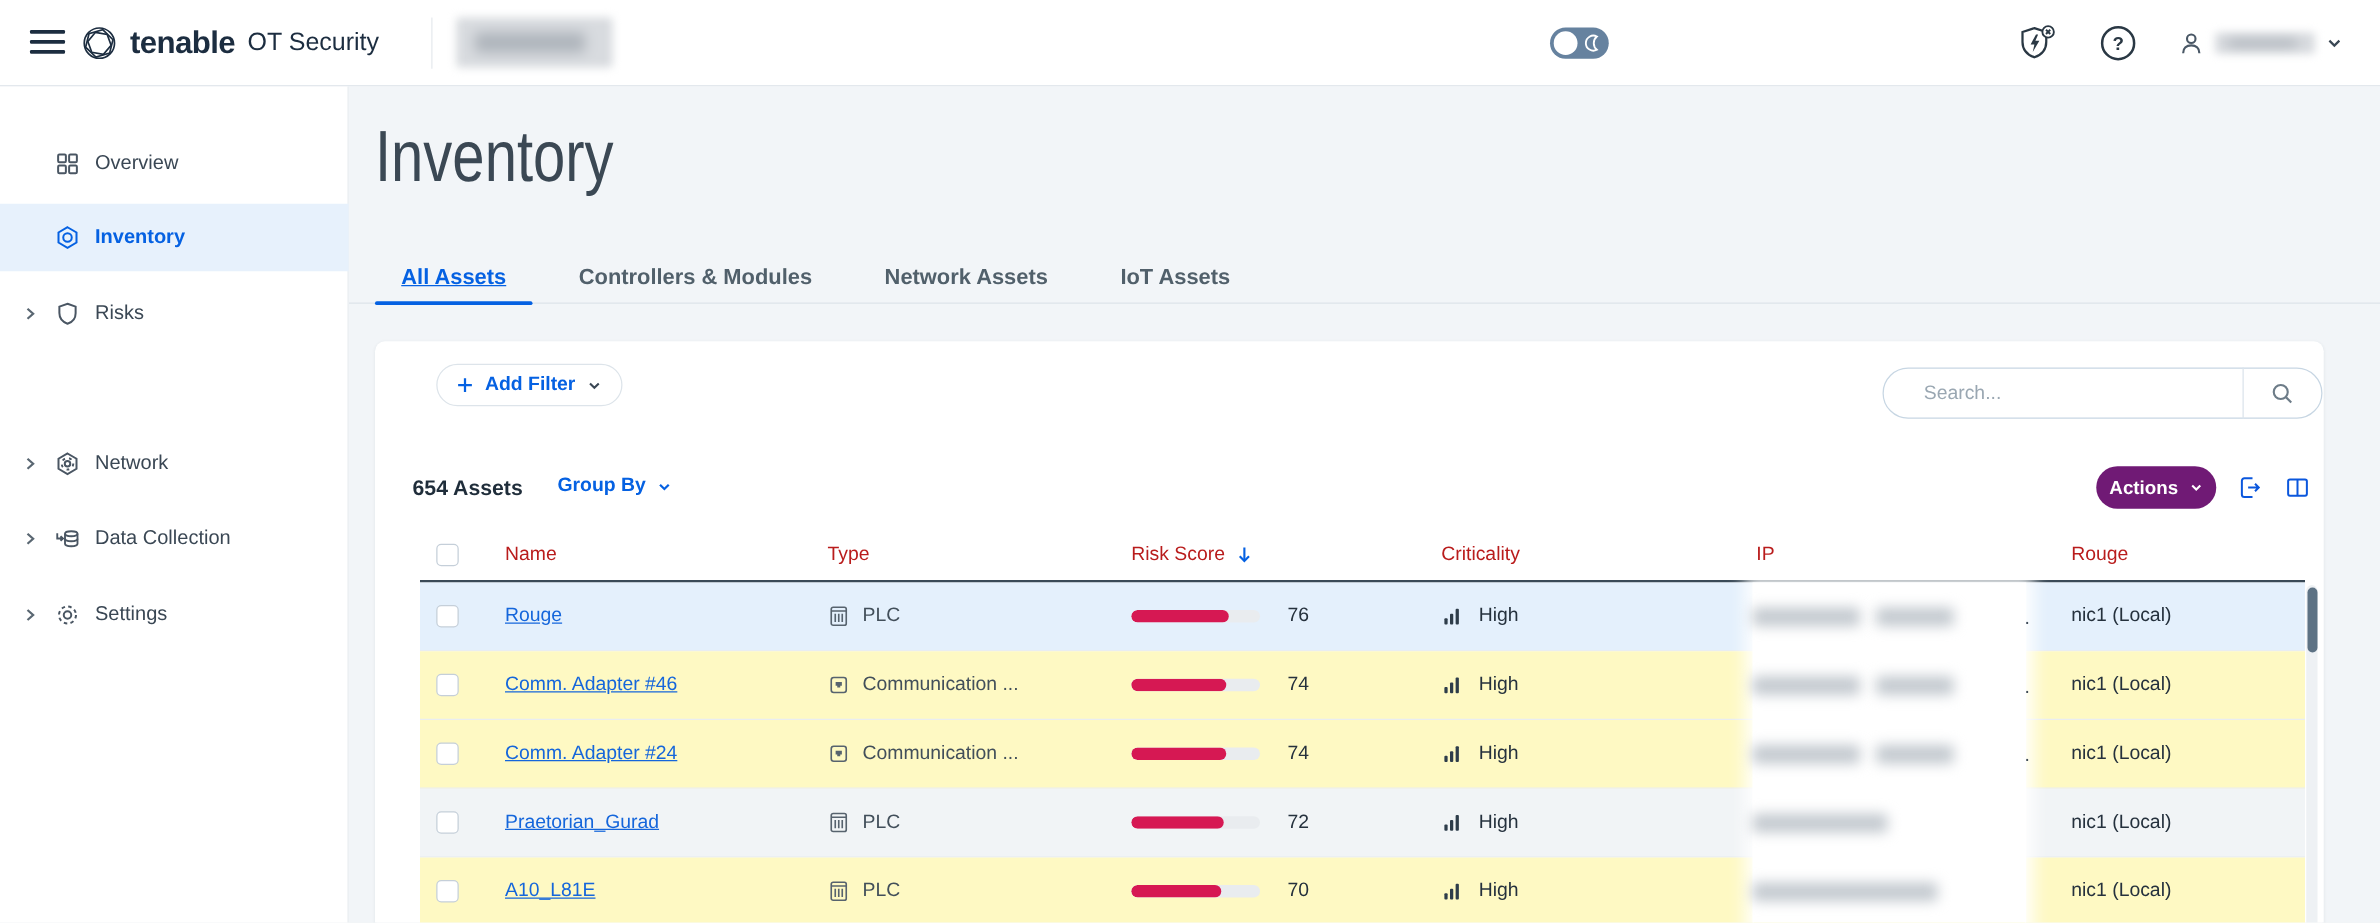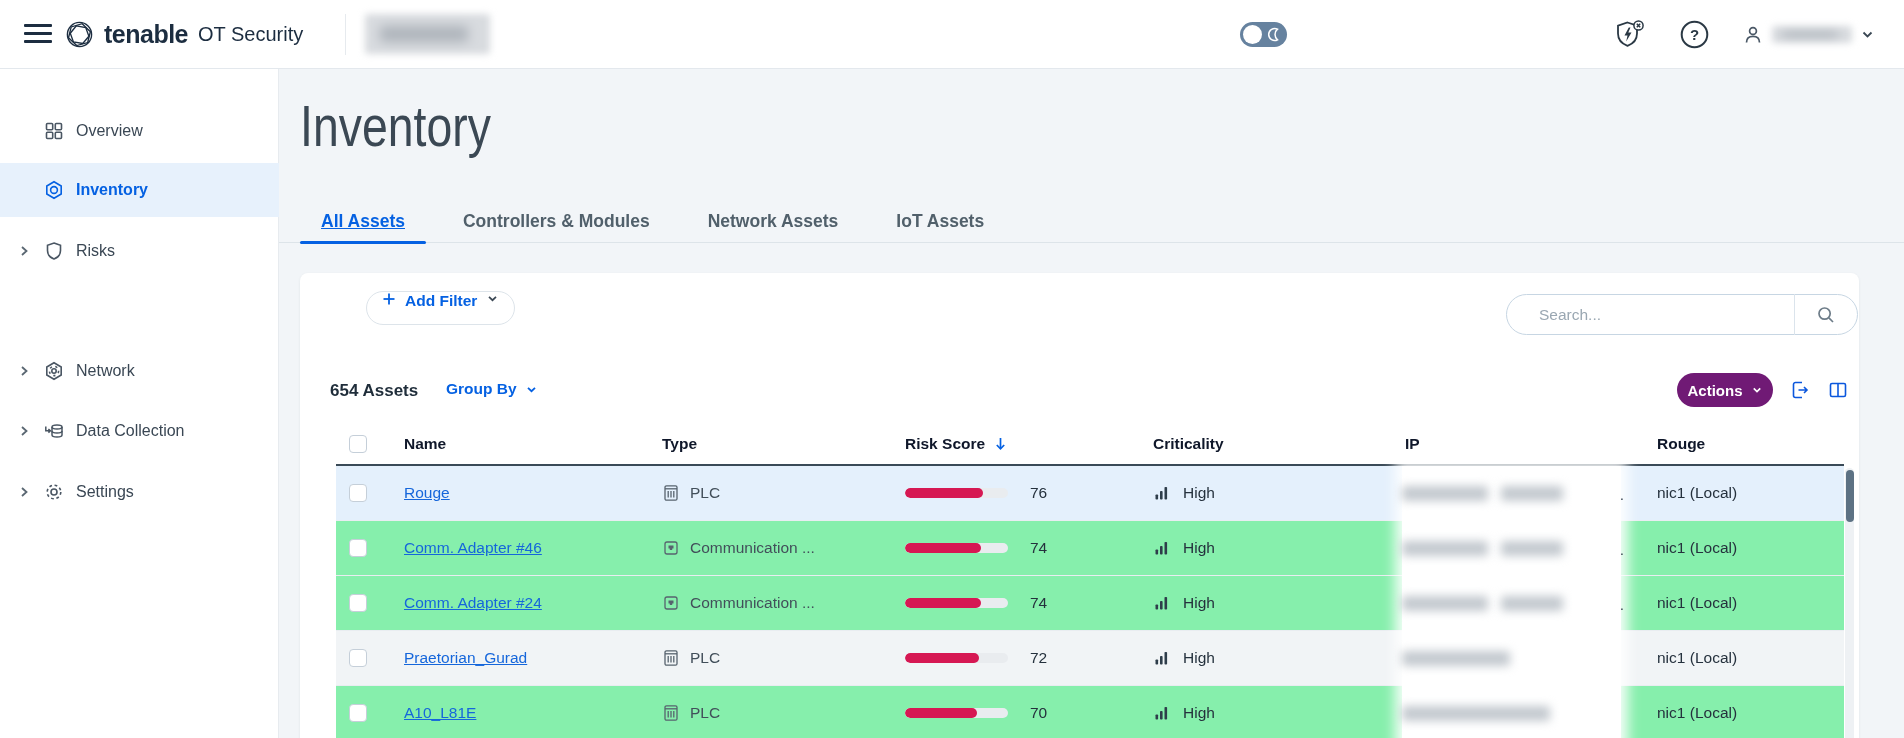--- a/index.html
+++ b/index.html
@@ -42,21 +42,21 @@
   .page-title { position:absolute; left:21px; top:28px; font-size:58px; line-height:1; font-weight:400; color:#3b4854; transform:scaleX(0.8); transform-origin:left top; white-space:nowrap; }
 
   .tabs { position:absolute; left:0; top:131px; width:1625px; height:43px; border-bottom:1px solid #dde4e9; padding-left:21px; display:flex; }
   .tab { position:relative; height:43px; display:flex; align-items:center; padding:0 21px; margin-right:16px; font-size:17.5px; font-weight:700; color:#51606b; cursor:pointer; white-space:nowrap; }
   .tab.active { color:#0561e2;text-decoration:underline; }
   .tab.active::after { content:""; position:absolute; left:0; right:0; bottom:-1px; height:3px; background:#0561e2; border-radius:2px; }
 
   
   .card { position:absolute; left:21px; top:204px; width:1559px; height:500px; background:#fff; border-radius:8px; box-shadow:0 1px 3px rgba(25,45,65,0.08); }
 
-  .add-filter { position:absolute; left:66px; top:18px; height:34px; border:1px solid #dde4ea; border-radius:17px; background:#fff; display:flex; gap:9px; padding:0 15px; cursor:pointer; }
+  .add-filter { position:absolute; left:49px; top:18px; height:34px; border:1px solid #dde4ea; border-radius:17px; background:#fff; display:flex; align-items:center; gap:9px; padding:0 15px; cursor:pointer; }
   .add-filter .lbl { font-size:15.5px; font-weight:700; color:#0561e2; }
 
   .searchbox { position:absolute; left:1206px; top:21px; width:352px; height:41px; border:1.5px solid #c7d6e3; border-radius:21px; background:#fff; display:flex; align-items:center; }
   .searchbox input { flex:1; height:100%; border:none; outline:none; background:transparent; font-size:15.5px; color:#3a4754; padding-left:32px; font-family:inherit; }
   .searchbox input::placeholder { color:#9aa7b2; }
   .searchbox .search-divider { width:1px; height:41px; background:#dbe4ec; }
   .searchbox .search-btn { width:62px; height:100%; background:none; border:none; display:flex; align-items:center; justify-content:center; cursor:pointer; }
 
   .assets-count { position:absolute; left:30px; top:108px; font-size:17px; font-weight:700; color:#1f2d3a; }
   .group-by { position:absolute; left:146px; top:107px; display:flex; align-items:center; gap:8px; background:none; border:none; cursor:pointer; }
@@ -64,24 +64,24 @@
   .actions-btn { position:absolute; left:1377px; top:100px; width:96px; height:34px; background:#701a75; border:none; border-radius:17px; color:#fff; display:flex; align-items:center; justify-content:center; gap:8px; cursor:pointer; }
   .actions-btn .lbl { font-size:15px; font-weight:700; color:#fff; }
   .tool-icon { position:absolute; top:106px; width:22px; height:22px; color:#0b57dd; background:none; border:none; cursor:pointer; padding:0; display:flex; }
   .export-btn { left:1489px; }
   .columns-btn { left:1527px; }
 
   
   .table { position:absolute; left:36px; top:150px; width:1508px; }
   .thead { position:relative; height:43px; border-bottom:2px solid #3a4a57; }
   .cell { position:absolute; top:50%; transform:translateY(-50%); white-space:nowrap; }
-  .hcell { font-size:15.5px; font-weight:700; color:#0f172a; cursor:pointer; display:flex; align-items:center; gap:8px; }
+  .hcell { font-size:15.5px; font-weight:400; color:#b91c1c; cursor:pointer; display:flex; align-items:center; gap:8px; }
   .c-check { left:13px; } .c-name { left:68px; } .c-type { left:326px; } .c-risk { left:569px; } .c-crit { left:817px; } .c-ip { left:1069px; } .c-source { left:1321px; }
 
-  .row { position:relative; height:55px; border-bottom:1px solid #e9edf1; background:#86efac; cursor:pointer; }
+  .row { position:relative; height:55px; border-bottom:1px solid #e9edf1; background:#fef9c3; cursor:pointer; }
   .row.selected { background:#e4f0fc; }
   .row.muted { background:#f1f4f6; }
   .checkbox { width:18px; height:18px; border:1.5px solid #c5cfd9; border-radius:4px; background:#fff; cursor:pointer; }
   .asset-link { font-size:15.5px; color:#1566db; text-decoration:underline; cursor:pointer; }
   .type-cell { left:326px; display:flex; align-items:center; gap:10px; color:#57636e; }
   .type-label { font-size:15.5px; color:#424f5a; }
   .risk-track { left:569px; width:103px; height:10px; border-radius:5px; background:#e9ecef; overflow:hidden; }
   .risk-fill { height:100%; border-radius:5px; background:#d61853; }
   .risk-value { left:694px; font-size:15.5px; color:#25313d; }
   .crit-cell { left:818px; display:flex; align-items:center; gap:13px; }

